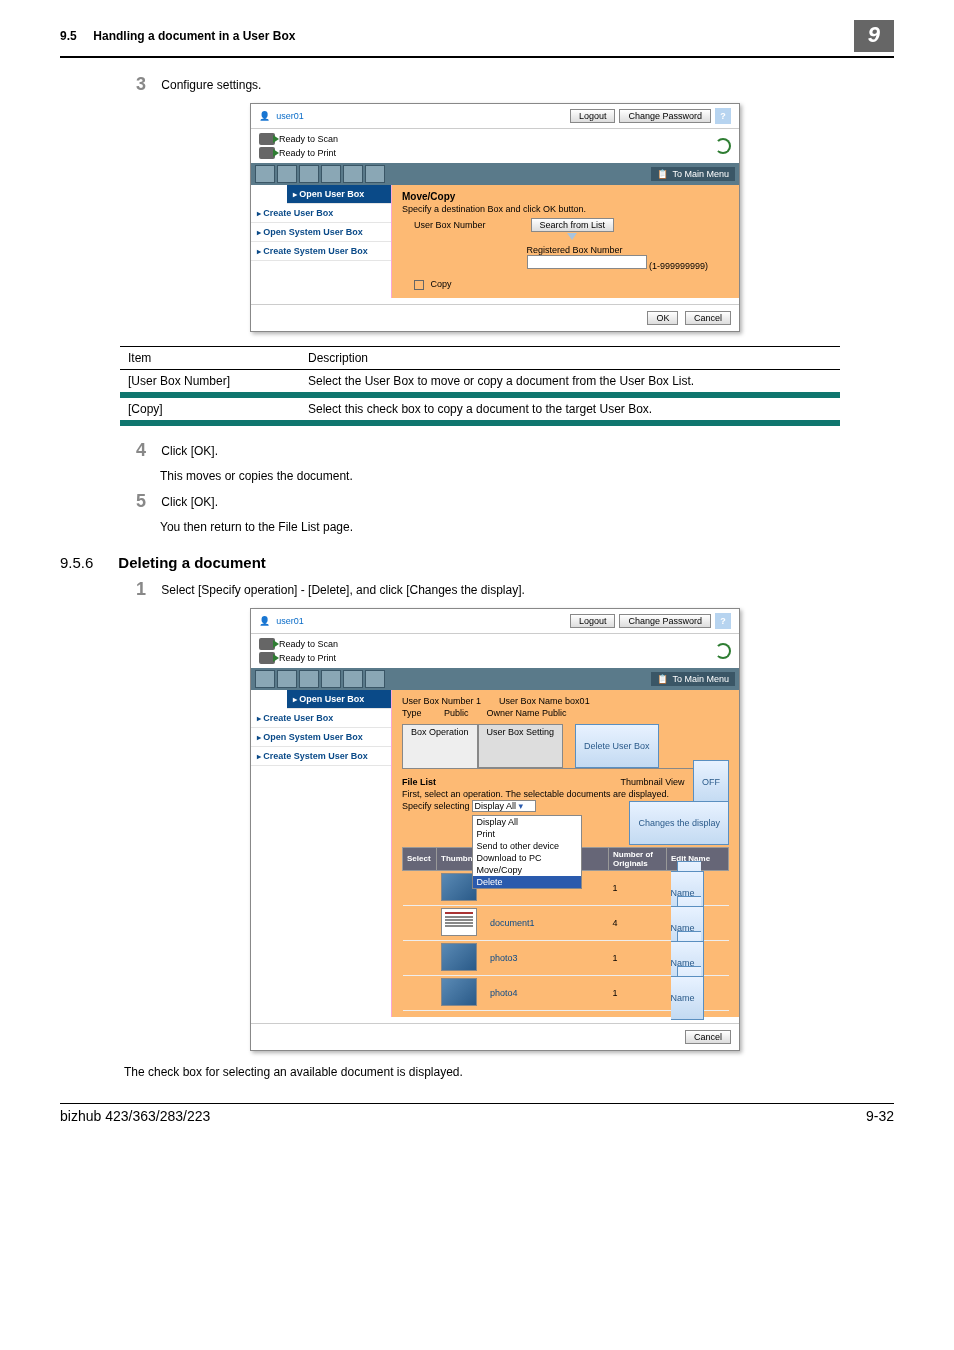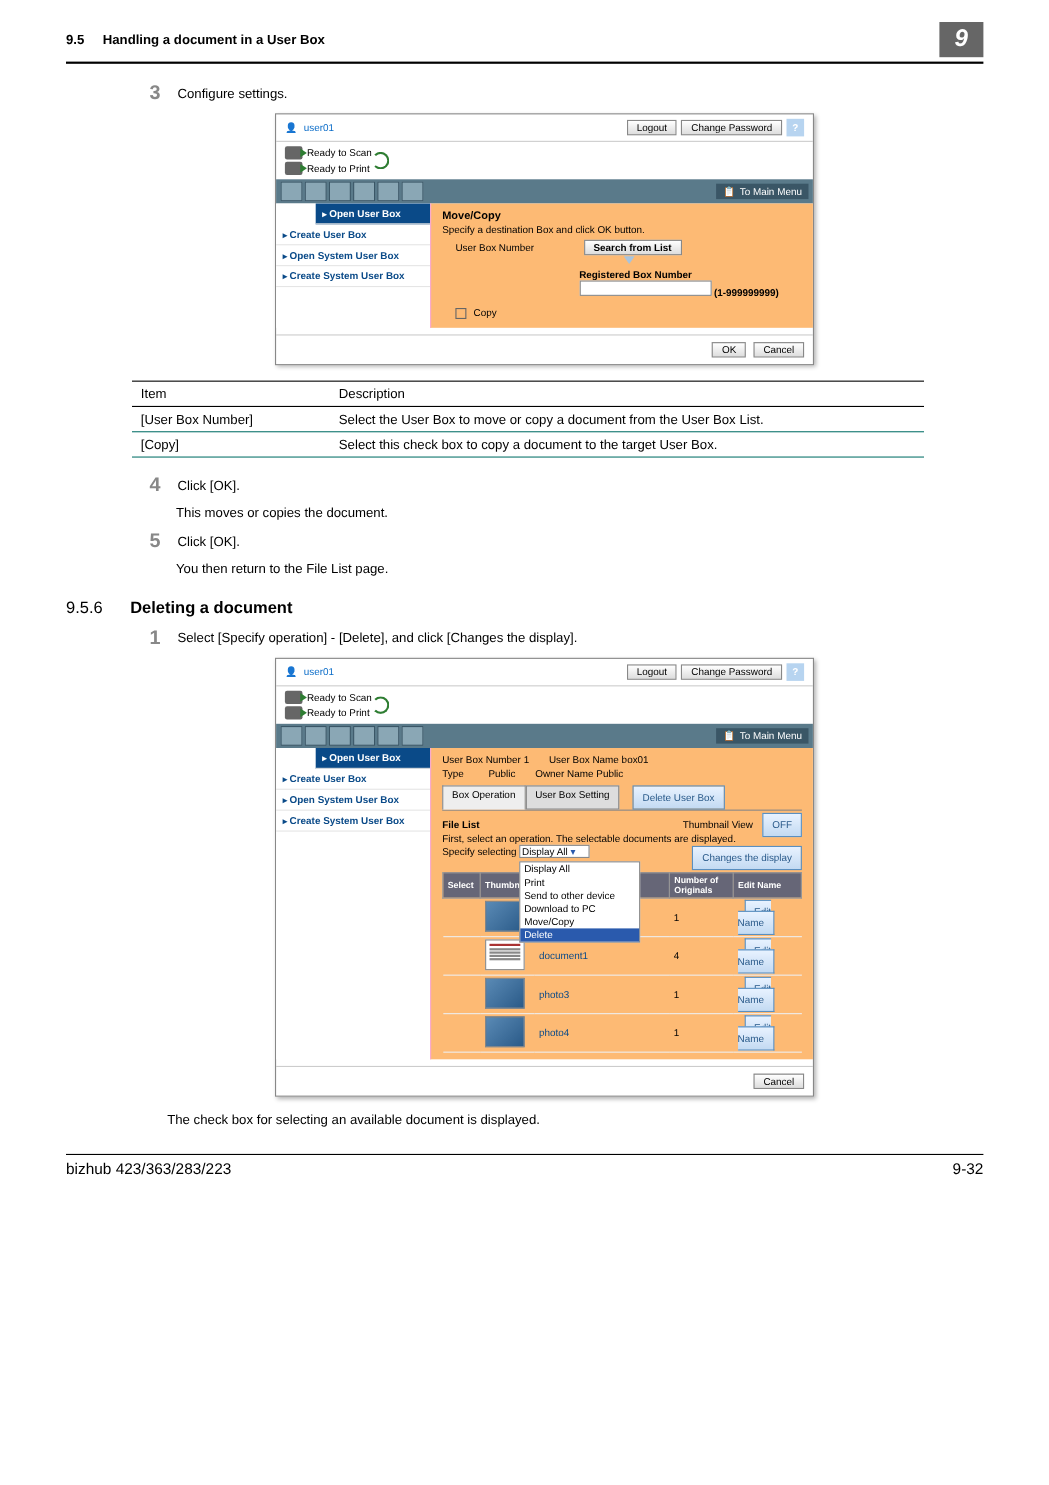--- a/index.html
+++ b/index.html
@@ -9,22 +9,22 @@
   .chapnum { background:#666; color:#fff; font-size:22px; font-weight:bold; font-style:italic; padding:2px 14px 4px 14px; }
   .stepnum { font-size:18px; font-weight:bold; color:#888; display:inline-block; width:26px; text-align:right; margin-right:12px; vertical-align:top;}
   .steprow { margin:6px 0 8px 60px; }
   .steptext { display:inline-block; vertical-align:top; font-size:12px; padding-top:4px;}
   .subtext { margin:4px 0 8px 100px; font-size:12px;}
   .shot { width:490px; margin:8px 0 14px 190px; border:1px solid #888; box-shadow:2px 2px 4px rgba(0,0,0,.3); font-size:9px; background:#fff;}
   .topbar { display:flex; align-items:center; padding:4px 8px; border-bottom:1px solid #ccc;}
   .userlbl {color:#0a6cc8; margin-left:6px;}
   .helpico{ width:16px;height:16px;background:#b7d4f0;color:#fff;font-weight:bold;text-align:center;line-height:16px;margin-left:4px;}
   .btn{ border:1px solid #888;background:linear-gradient(#fff,#ddd);padding:1px 8px;font-size:9px;margin-left:4px;}
-  .btn-blue{border:1px solid #5a8fc0;background:linear-gradient(#e8f2ff,#c3daf2);color:#2a5a8a;padding:5px 8px;font-size:9px;margin-left:6px;}
-  .statusrow{display:flex;align-items:center;padding:4px 8px;}
+  .btn-blue{border:1px solid #5a8fc0;background:linear-gradient(#e8f2ff,#c3daf2);color:#2a5a8a;padding:16px 8px;font-size:9px;margin-left:6px;}
+  .statusrow{display:flex;justify-content:space-between;align-items:center;padding:4px 8px;}
   .printer{display:flex;flex-direction:column;gap:2px;}
   .pline{display:flex;align-items:center;gap:4px;}
   .pico{width:16px;height:12px;background:#666;border-radius:2px;position:relative;}
   .pico::after{content:"";position:absolute;right:-4px;top:2px;width:0;height:0;border-top:4px solid transparent;border-bottom:4px solid transparent;border-left:6px solid #2e7d32;}
   .refresh{width:16px;height:16px;border:2px solid #2e7d32;border-left-color:transparent;border-radius:50%;position:relative;}
   .iconbar{background:#5a7a8a;display:flex;gap:2px;padding:2px 4px;justify-content:space-between;align-items:center;}
   .ib-l{display:flex;gap:2px;}
   .ib-ico{width:20px;height:18px;background:#8aa7b5;border:1px solid #3a5666;}
   .tomain{color:#fff;background:#3a5666;padding:2px 6px;font-size:9px;display:flex;align-items:center;gap:4px;}
   .cols{display:flex;}
@@ -34,21 +34,21 @@
   .navitem::before{content:"▸ ";font-size:8px;}
   .mainpane{flex:1;padding:6px 10px;background:#fdba74;border-left:1px solid #f9a8d4;}
   .mc-title{font-weight:bold;font-size:10px;}
   .mc-sub{font-size:9px;margin:2px 0 6px 0;}
   .field{font-size:9px;margin:2px 0 2px 12px;}
   .inlineblk{display:inline-block;}
   .inp{border:1px solid #888;background:#fff;padding:1px 4px;font-size:9px;width:120px;}
   .footer{padding:8px;text-align:right;border-top:1px solid #ccc;margin-top:6px;}
   .itable{width:720px;margin:8px 0 14px 60px;border-collapse:collapse;font-size:12px;}
   .itable th{text-align:left;border-top:1px solid #000;border-bottom:1px solid #000;padding:4px 8px;font-weight:normal;}
-  .itable td{border-bottom:1px solid #0f766e;padding:4px 8px;vertical-align:top;}
+  .itable td{border-bottom:6px solid #0f766e;padding:4px 8px;vertical-align:top;}
   .itable td:first-child{width:180px;}
   .subsection{margin:20px 0 8px 0;}
   .subsection .num{font-weight:normal;font-size:15px;display:inline-block;width:55px;}
   .subsection .title{font-weight:bold;font-size:15px;}
   .ftable{font-size:9px;border-collapse:collapse;margin-top:4px;width:100%;}
   .ftable th{background:#667;color:#fff;text-align:left;padding:2px 4px;font-weight:bold;border:1px solid #999;font-size:8px;}
   .ftable td{padding:2px 4px;border-bottom:1px solid #eee;vertical-align:middle;}
   .thumb{width:36px;height:28px;background:#ccc;border:1px solid #888;display:inline-block;}
   .thumb.pic{background:linear-gradient(135deg,#5a8ab5,#2a5a88);}
   .thumb.doc{background:#fff;position:relative;}
@@ -121,21 +121,21 @@
       <div class="navitem active">Open User Box</div>
       <div class="navitem">Create User Box</div>
       <div class="navitem">Open System User Box</div>
       <div class="navitem">Create System User Box</div>
     </div>
     <div class="mainpane">
       <div class="mc-title">Move/Copy</div>
       <div class="mc-sub">Specify a destination Box and click OK button.</div>
       <div class="field">
         <span class="inlineblk" style="width:110px;">User Box Number</span>
-        <span class="inlineblk" style="vertical-align:top;font-weight:bold;">
+        <span class="inlineblk" style="vertical-align:top;">
           <span class="btn">Search from List</span><br>
           <span class="triangle-down" style="margin:3px 0 3px 40px;"></span><br>
           <span>Registered Box Number</span><br>
           <span class="inp" style="display:inline-block;height:14px;"></span>
           <span>(1-999999999)</span>
         </span>
       </div>
       <div class="field" style="margin-top:8px;">
         <span class="checkbox"></span>
         <span>Copy</span>
@@ -303,18 +303,18 @@
             </tr>
       </tbody>
         </table>
     </div>
   </div>
   <div class="footer">
     <span class="btn">Cancel</span>
   </div>
 </div>
 
-<div class="subtext" style="margin-left:92px;">The check box for selecting an available document is displayed.</div>
+<div class="subtext" style="margin-left:64px;">The check box for selecting an available document is displayed.</div>
 
 <div class="pgfoot">
   <span>bizhub 423/363/283/223</span>
   <span>9-32</span>
 </div>
 
 </body></html>

